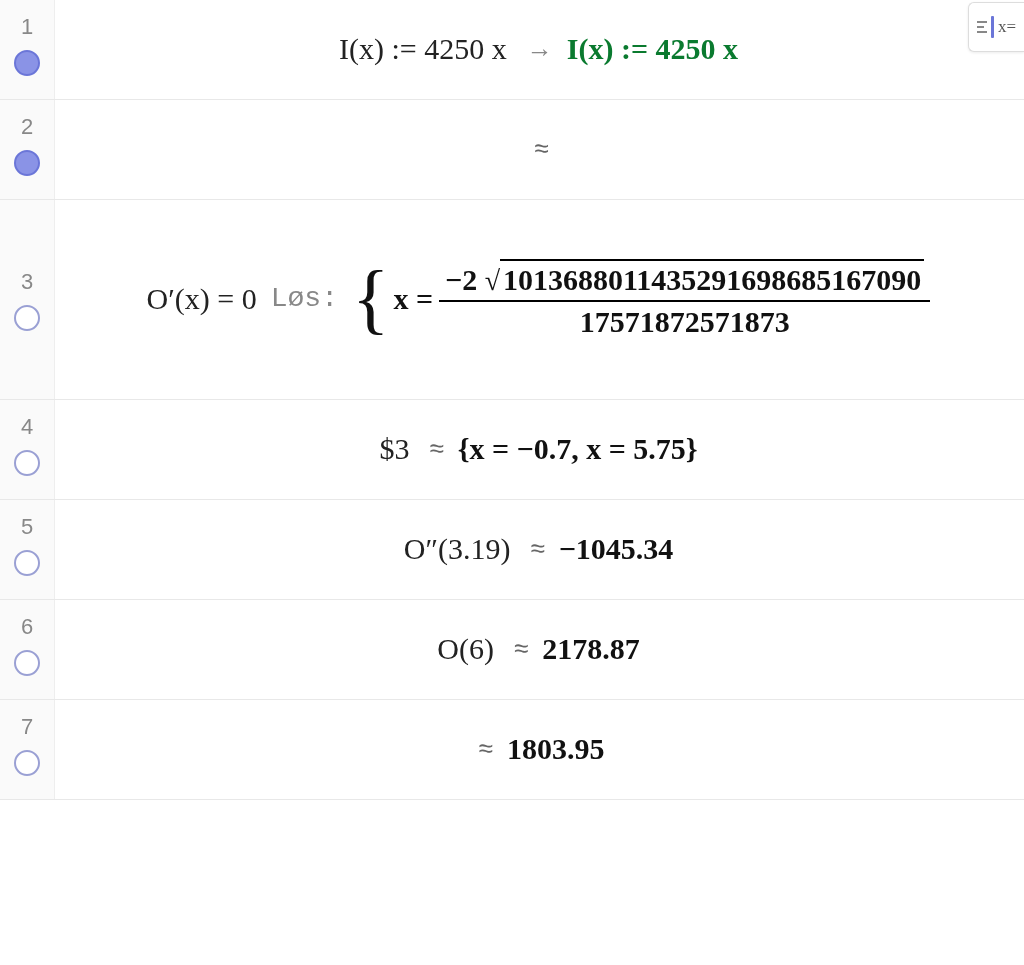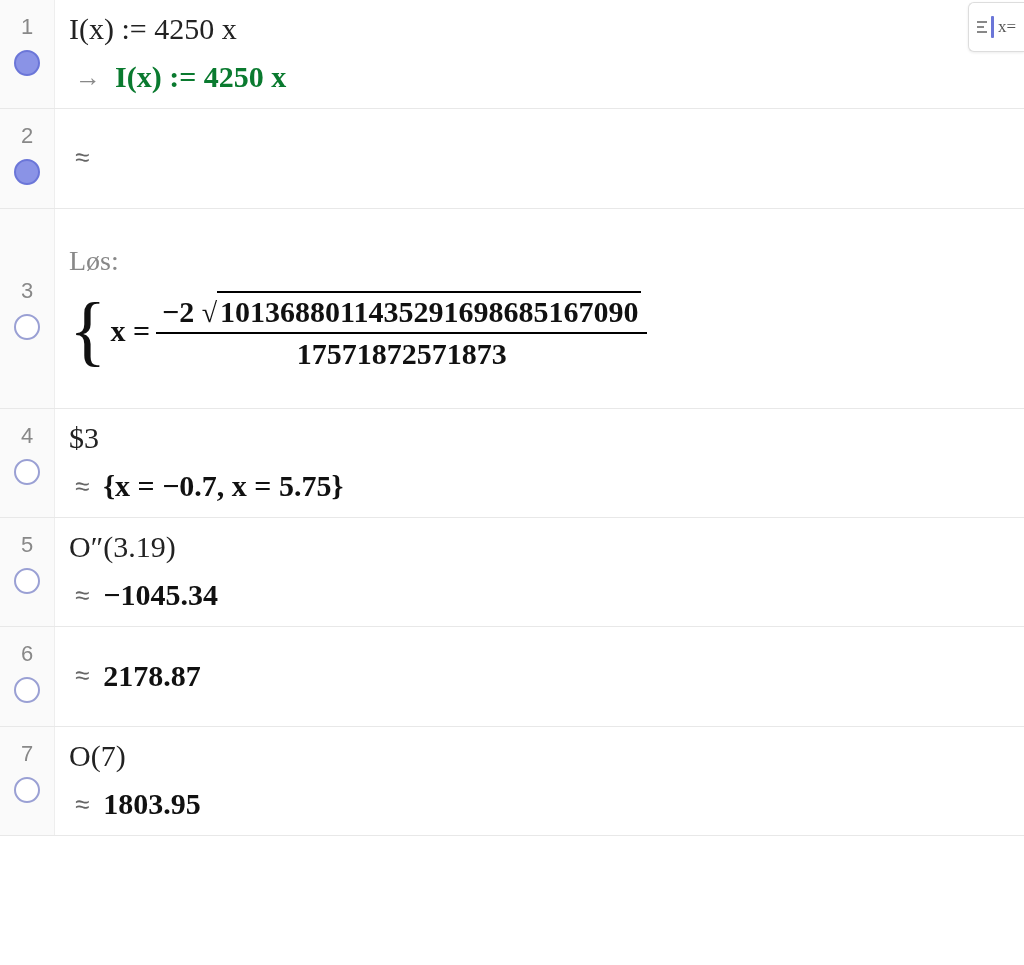--- a/index.html
+++ b/index.html
@@ -41,23 +41,24 @@
     background: #fff;
   }
   .marker.filled {
     background: #8a93e6;
     border-color: #6b76d8;
   }
   .content {
     flex: 1;
     padding: 12px 16px 14px 14px;
     display: flex;
-    flex-direction: column;
+    flex-direction: row;
     justify-content: center;
     gap: 14px;
+    align-items: center;
   }
   .input-math {
     font-size: 30px;
     color: #222;
     font-family: 'Cambria Math', 'Times New Roman', serif;
   }
   .output-line {
     display: flex;
     align-items: center;
     gap: 14px;
@@ -76,21 +77,21 @@
   .output-math {
     font-size: 30px;
     font-weight: bold;
     font-family: 'Cambria Math', 'Times New Roman', serif;
   }
   .green { color: #0a7a2f; }
   .black { color: #111; }
   .solve-label {
     font-size: 28px;
     color: #888;
-    font-family: Liberation Serif, serif;
+    font-family: Liberation Mono, monospace;
   }
   .frac {
     display: inline-flex;
     flex-direction: column;
     align-items: center;
     vertical-align: middle;
     margin-left: 6px;
   }
   .frac .num {
     border-bottom: 2.5px solid #000;
@@ -193,20 +194,21 @@
       </div>
     </div>
   </div>
 
   <div class="row" style="min-height:200px;">
     <div class="gutter" style="justify-content:center; padding-top:0;">
       <div class="line-num">3</div>
       <div class="marker"></div>
     </div>
     <div class="content">
+      <div class="input-math">O′(x)  =  0</div>
       <div class="solve-label">Løs:</div>
       <div class="output-math black brace-wrap">
         <span class="brace">{</span>
         <span>x =</span>
         <span class="frac">
           <span class="num">
             <span>−2 </span><span class="sqrt">
                 <span class="sqrt-sym">√</span>
                 <span class="sqrt-body">10136880114352916986851670​90</span>
               </span>
@@ -244,34 +246,34 @@
       </div>
     </div>
   </div>
 
   <div class="row">
     <div class="gutter">
       <div class="line-num">6</div>
       <div class="marker"></div>
     </div>
     <div class="content">
+      <div class="input-math">O(6)</div>
       <div class="output-line">
         <span class="approx">≈</span>
         <span class="output-math black">2178.87</span>
       </div>
     </div>
   </div>
 
   <div class="row">
     <div class="gutter">
       <div class="line-num">7</div>
       <div class="marker"></div>
     </div>
     <div class="content">
-      <div class="input-math">O(7)</div>
       <div class="output-line">
         <span class="approx">≈</span>
         <span class="output-math black">1803.95</span>
       </div>
     </div>
   </div>
 
 </div>
 
 </body></html>

